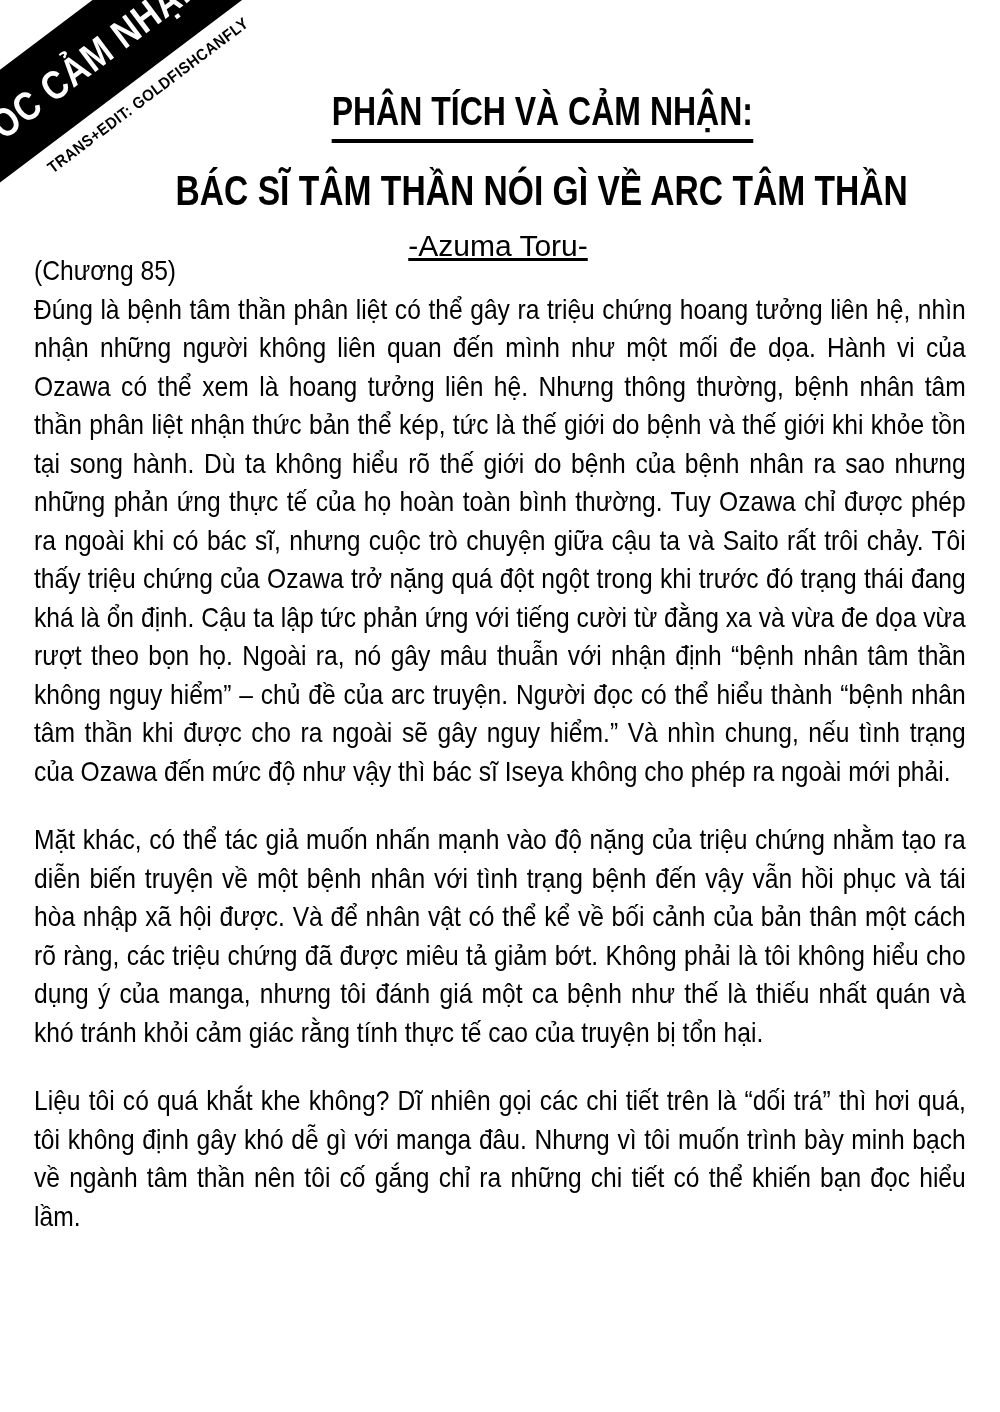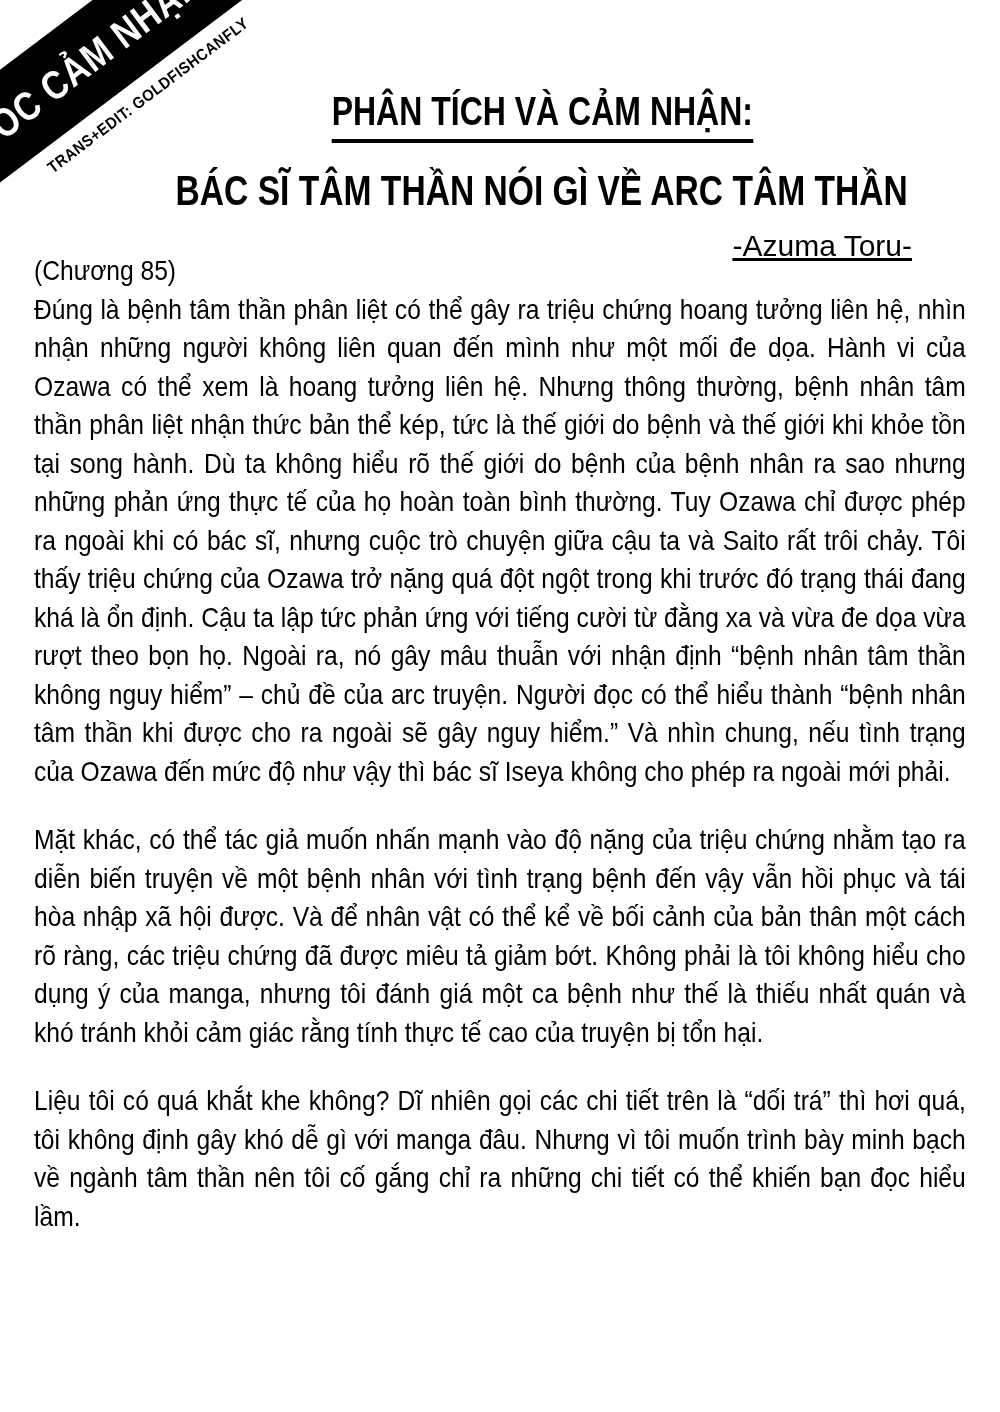--- a/index.html
+++ b/index.html
@@ -81,21 +81,21 @@
   }
   .title-line2-wrap { line-height: 52px; margin-top: 20px; text-align: center; }
   .title-line2 {
     display: inline-block;
     transform: scaleX(0.80);
     font-weight: 700;
     font-size: 42px;
     white-space: nowrap;
   }
   .author-line {
-    text-align: right;
+    text-align: center;
     padding-right: 88px;
     font-size: 30px;
     line-height: 36px;
     margin-top: 2px;
   }
 
   
   .article {
     position: absolute;
     top: 252px;

